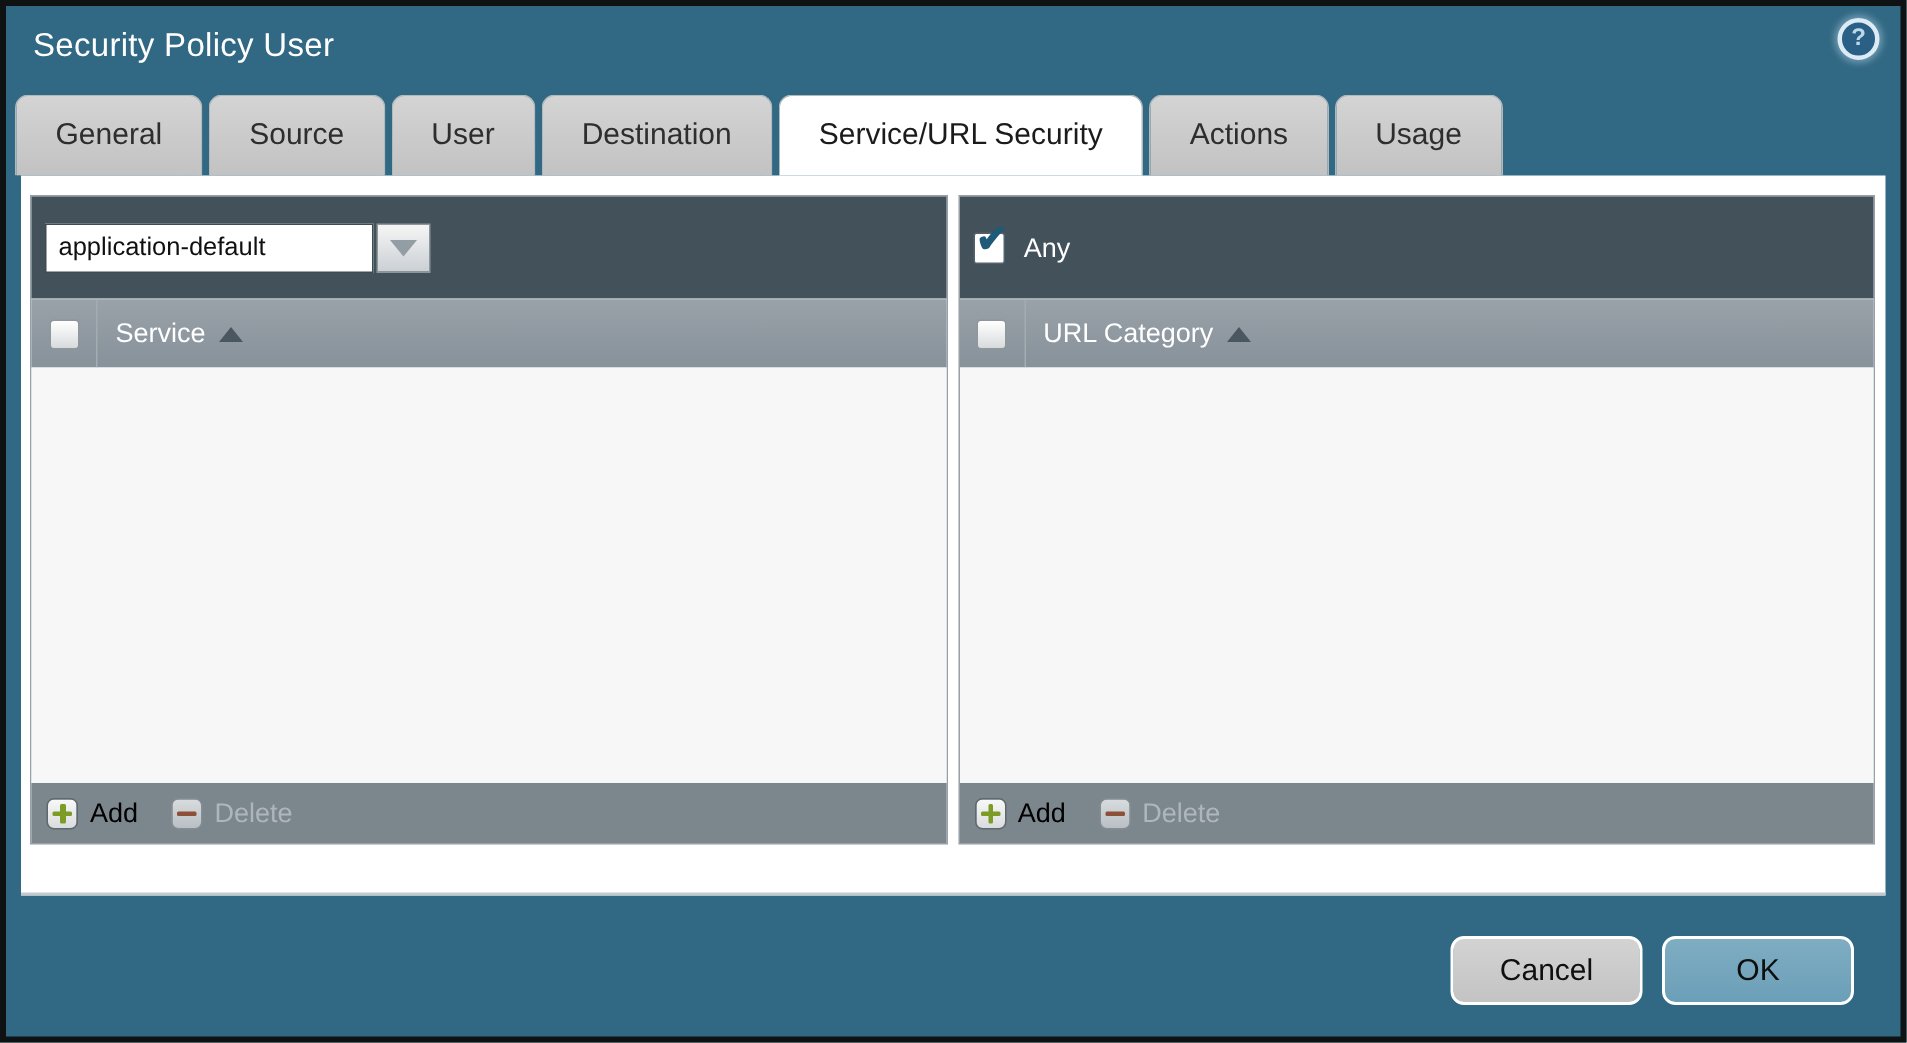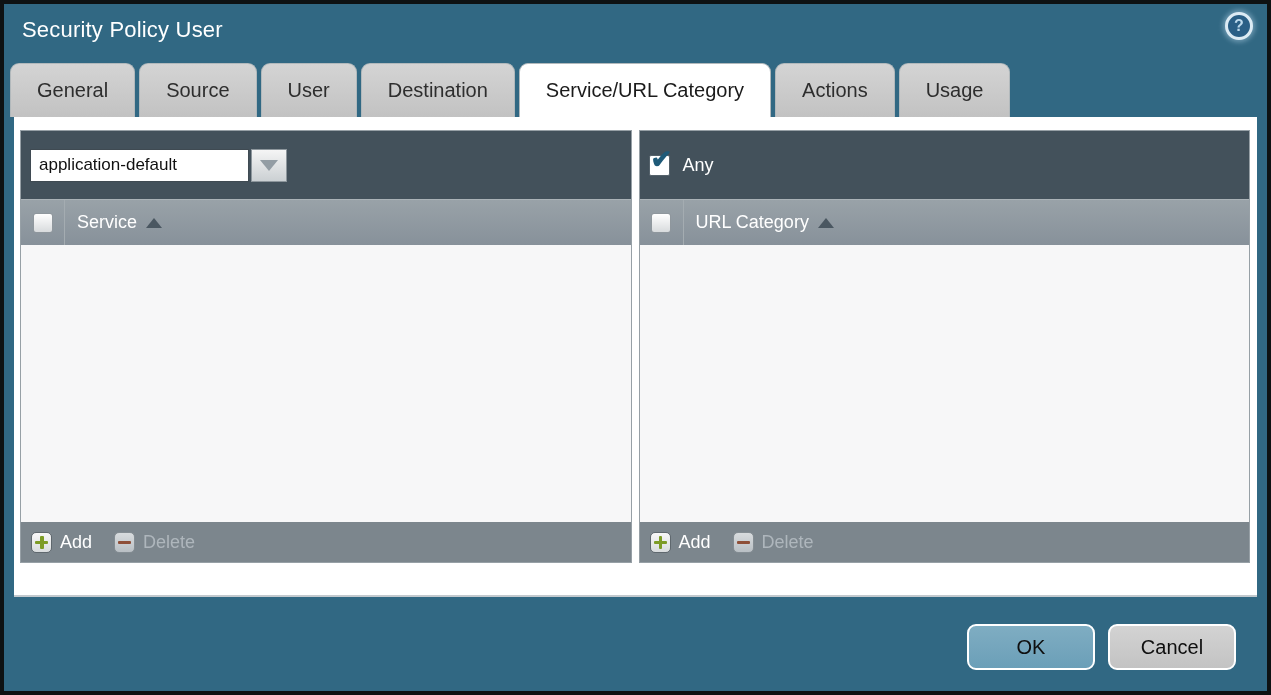--- a/index.html
+++ b/index.html
@@ -101,21 +101,21 @@
   .tool-icon .bar-v {
     position:absolute; left:8px; top:3px; width:3.5px; height:13px;
     background:#7d9c26; border-radius:1px;
   }
   .tool.disabled { cursor:default; }
   .tool.disabled .tool-icon {
     background:linear-gradient(#d8dcde,#b9bfc4);
     border-color:#848d93;
   }
   .tool.disabled .bar-h { background:#8e4f38; }
-  .tool-label-add { color:#ffffff; }
+  .tool-label-add { color:#000000; }
   .tool-label-delete { color:#aeb6bc; }
   
   .dd-input {
     width:219px; height:33px;
     background:#ffffff; border:1px solid #3f4a52;
     font-family:"Liberation Sans", sans-serif;
     font-size:17px; color:#101010; padding:0 8px; outline:none;
   }
   .dd-btn {
     width:36px; height:33px; margin-left:2px; cursor:pointer;
@@ -161,21 +161,21 @@
   <div class="title-text">Security Policy User</div>
   <div class="help-icon">
     <span>?</span>
   </div>
 
   <div class="tabs">
     <div class="tab">General</div>
     <div class="tab">Source</div>
     <div class="tab">User</div>
     <div class="tab">Destination</div>
-    <div class="tab active">Service/URL Category</div>
+    <div class="tab active">Service/URL Security</div>
     <div class="tab">Actions</div>
     <div class="tab">Usage</div>
   </div>
 
   <div class="content">
 
     <div class="panel">
       <div class="bar-top">
         <input class="dd-input" type="text" readonly="" value="application-default" style="">
         <div class="dd-btn">
@@ -239,17 +239,17 @@
             <span class="bar-h"></span>
           </span>
           <span class="tool-label-delete">Delete</span>
         </div>
       </div>
     </div>
 
   </div>
 
   <div class="btn-row">
+    <div class="btn btn-cancel">Cancel</div>
     <div class="btn btn-ok">OK</div>
-    <div class="btn btn-cancel">Cancel</div>
   </div>
 
 </div>
 
 </body></html>

